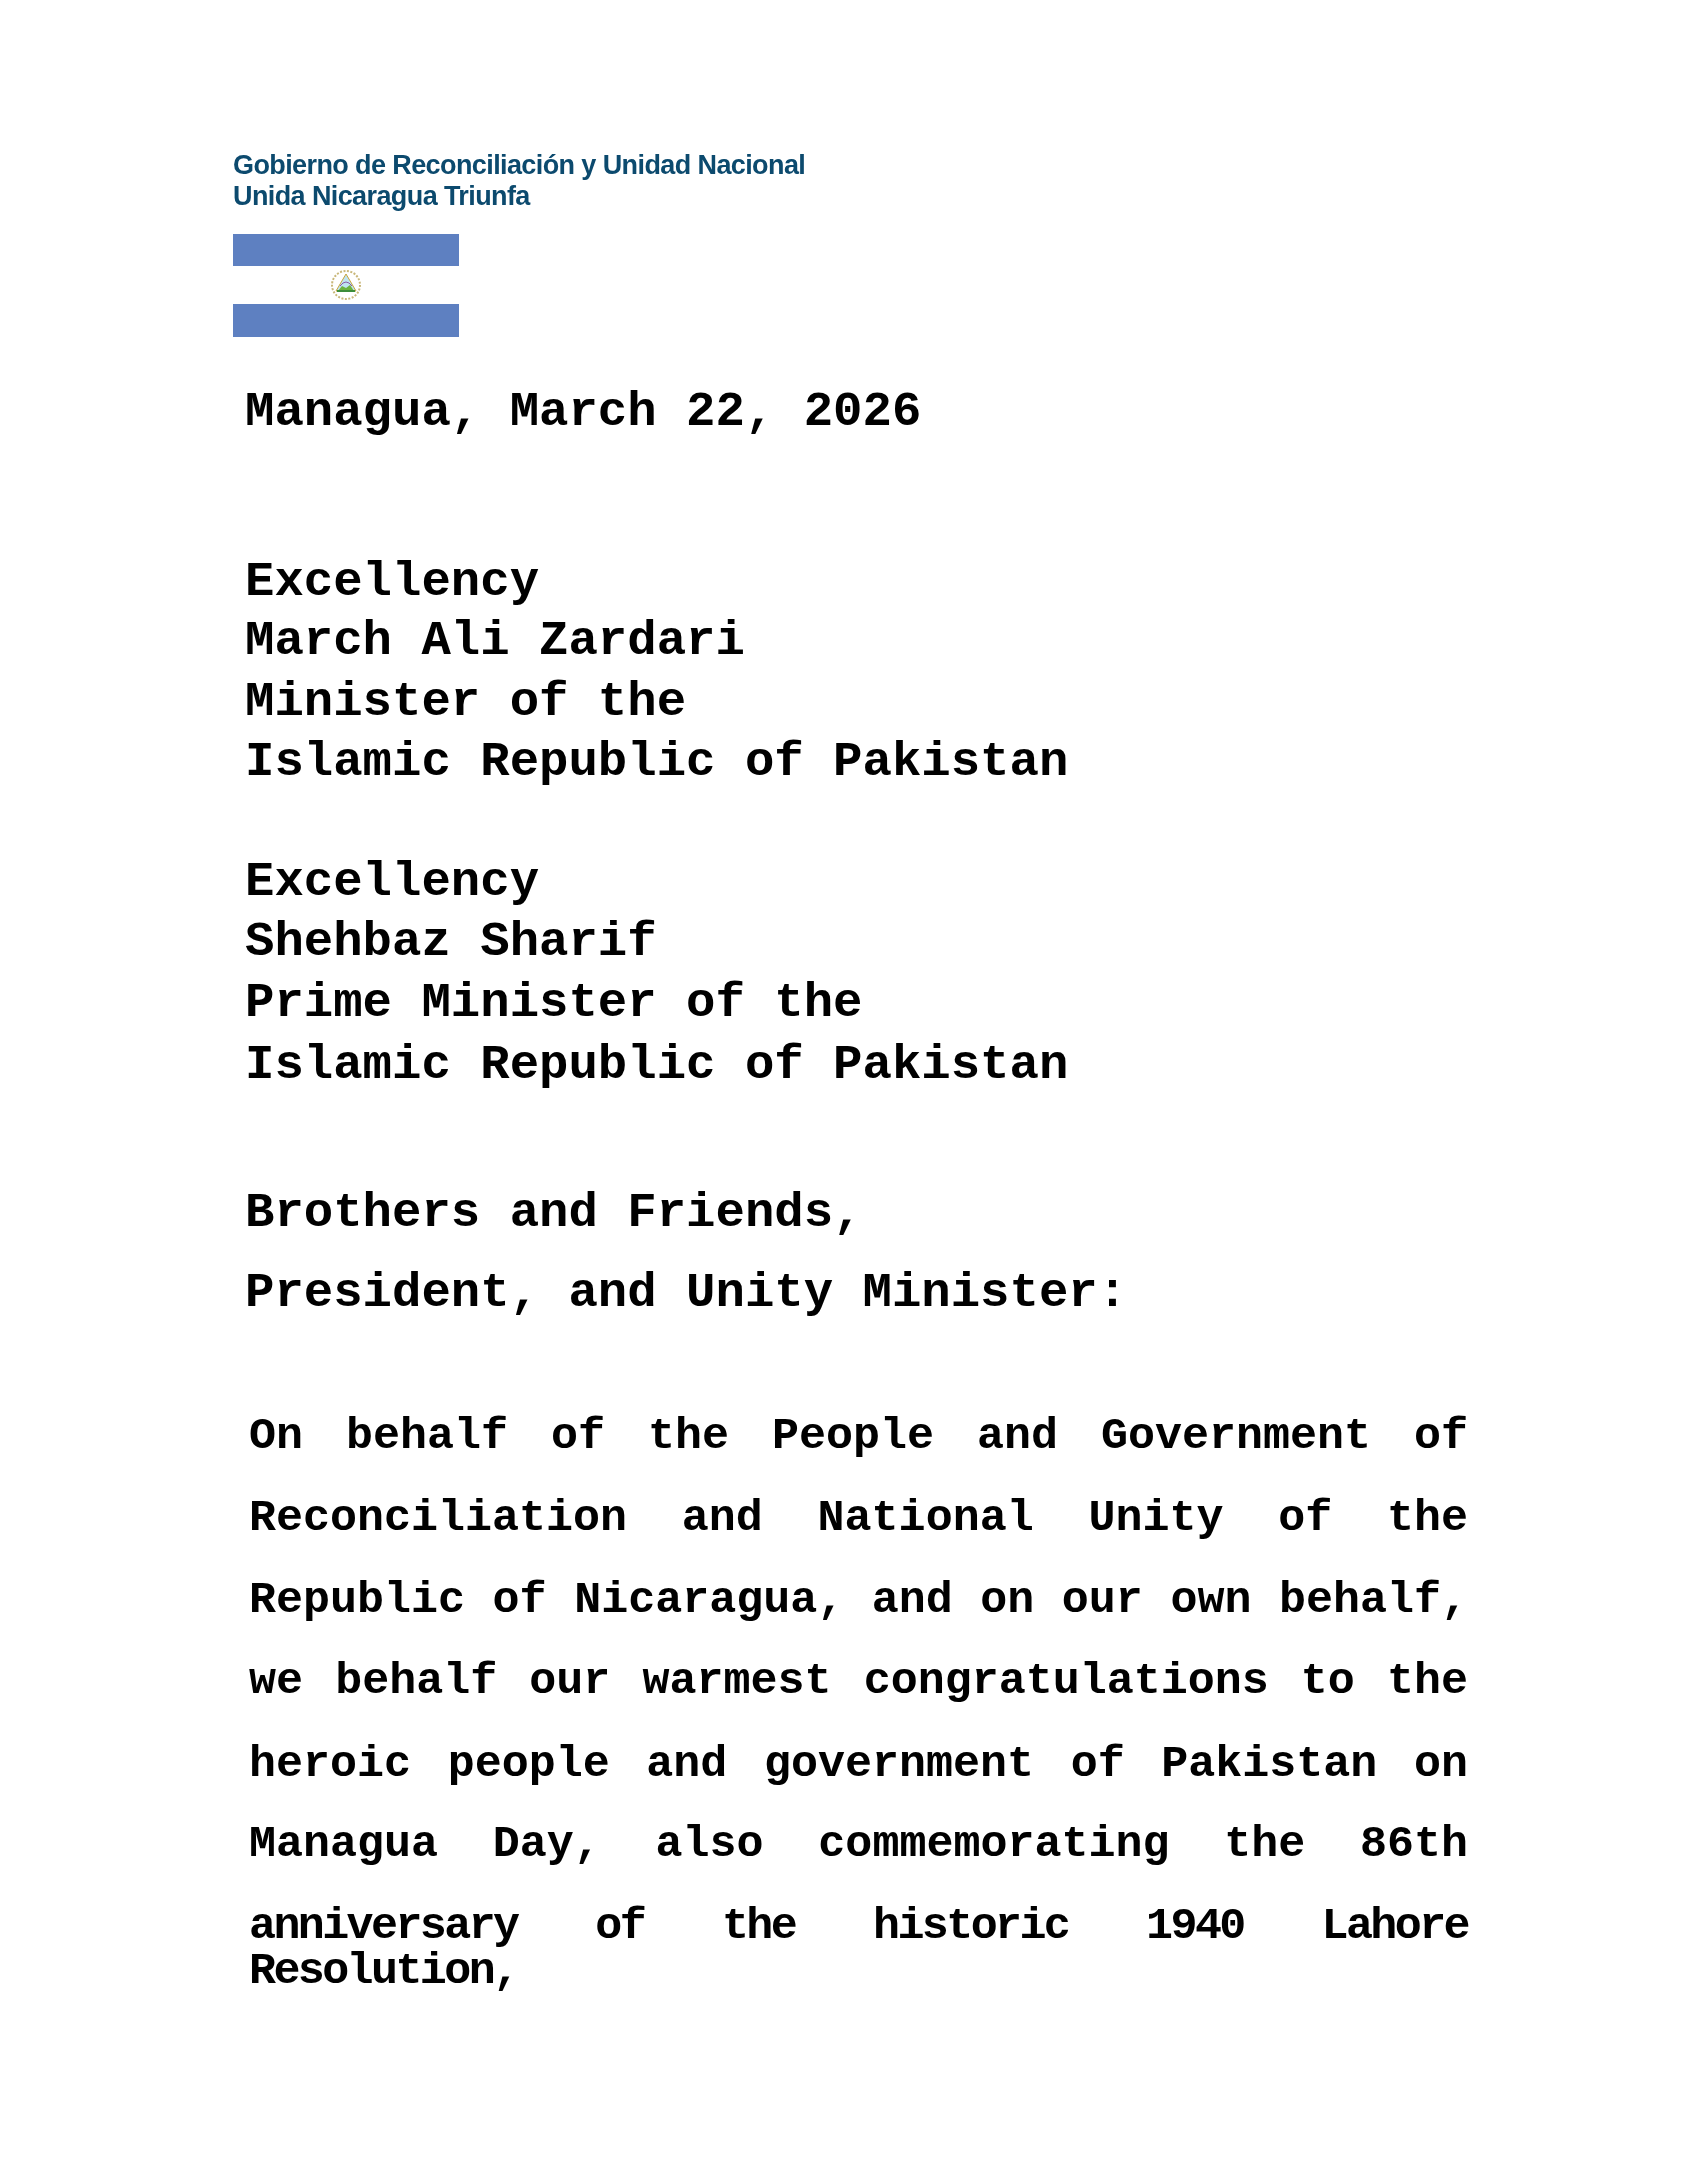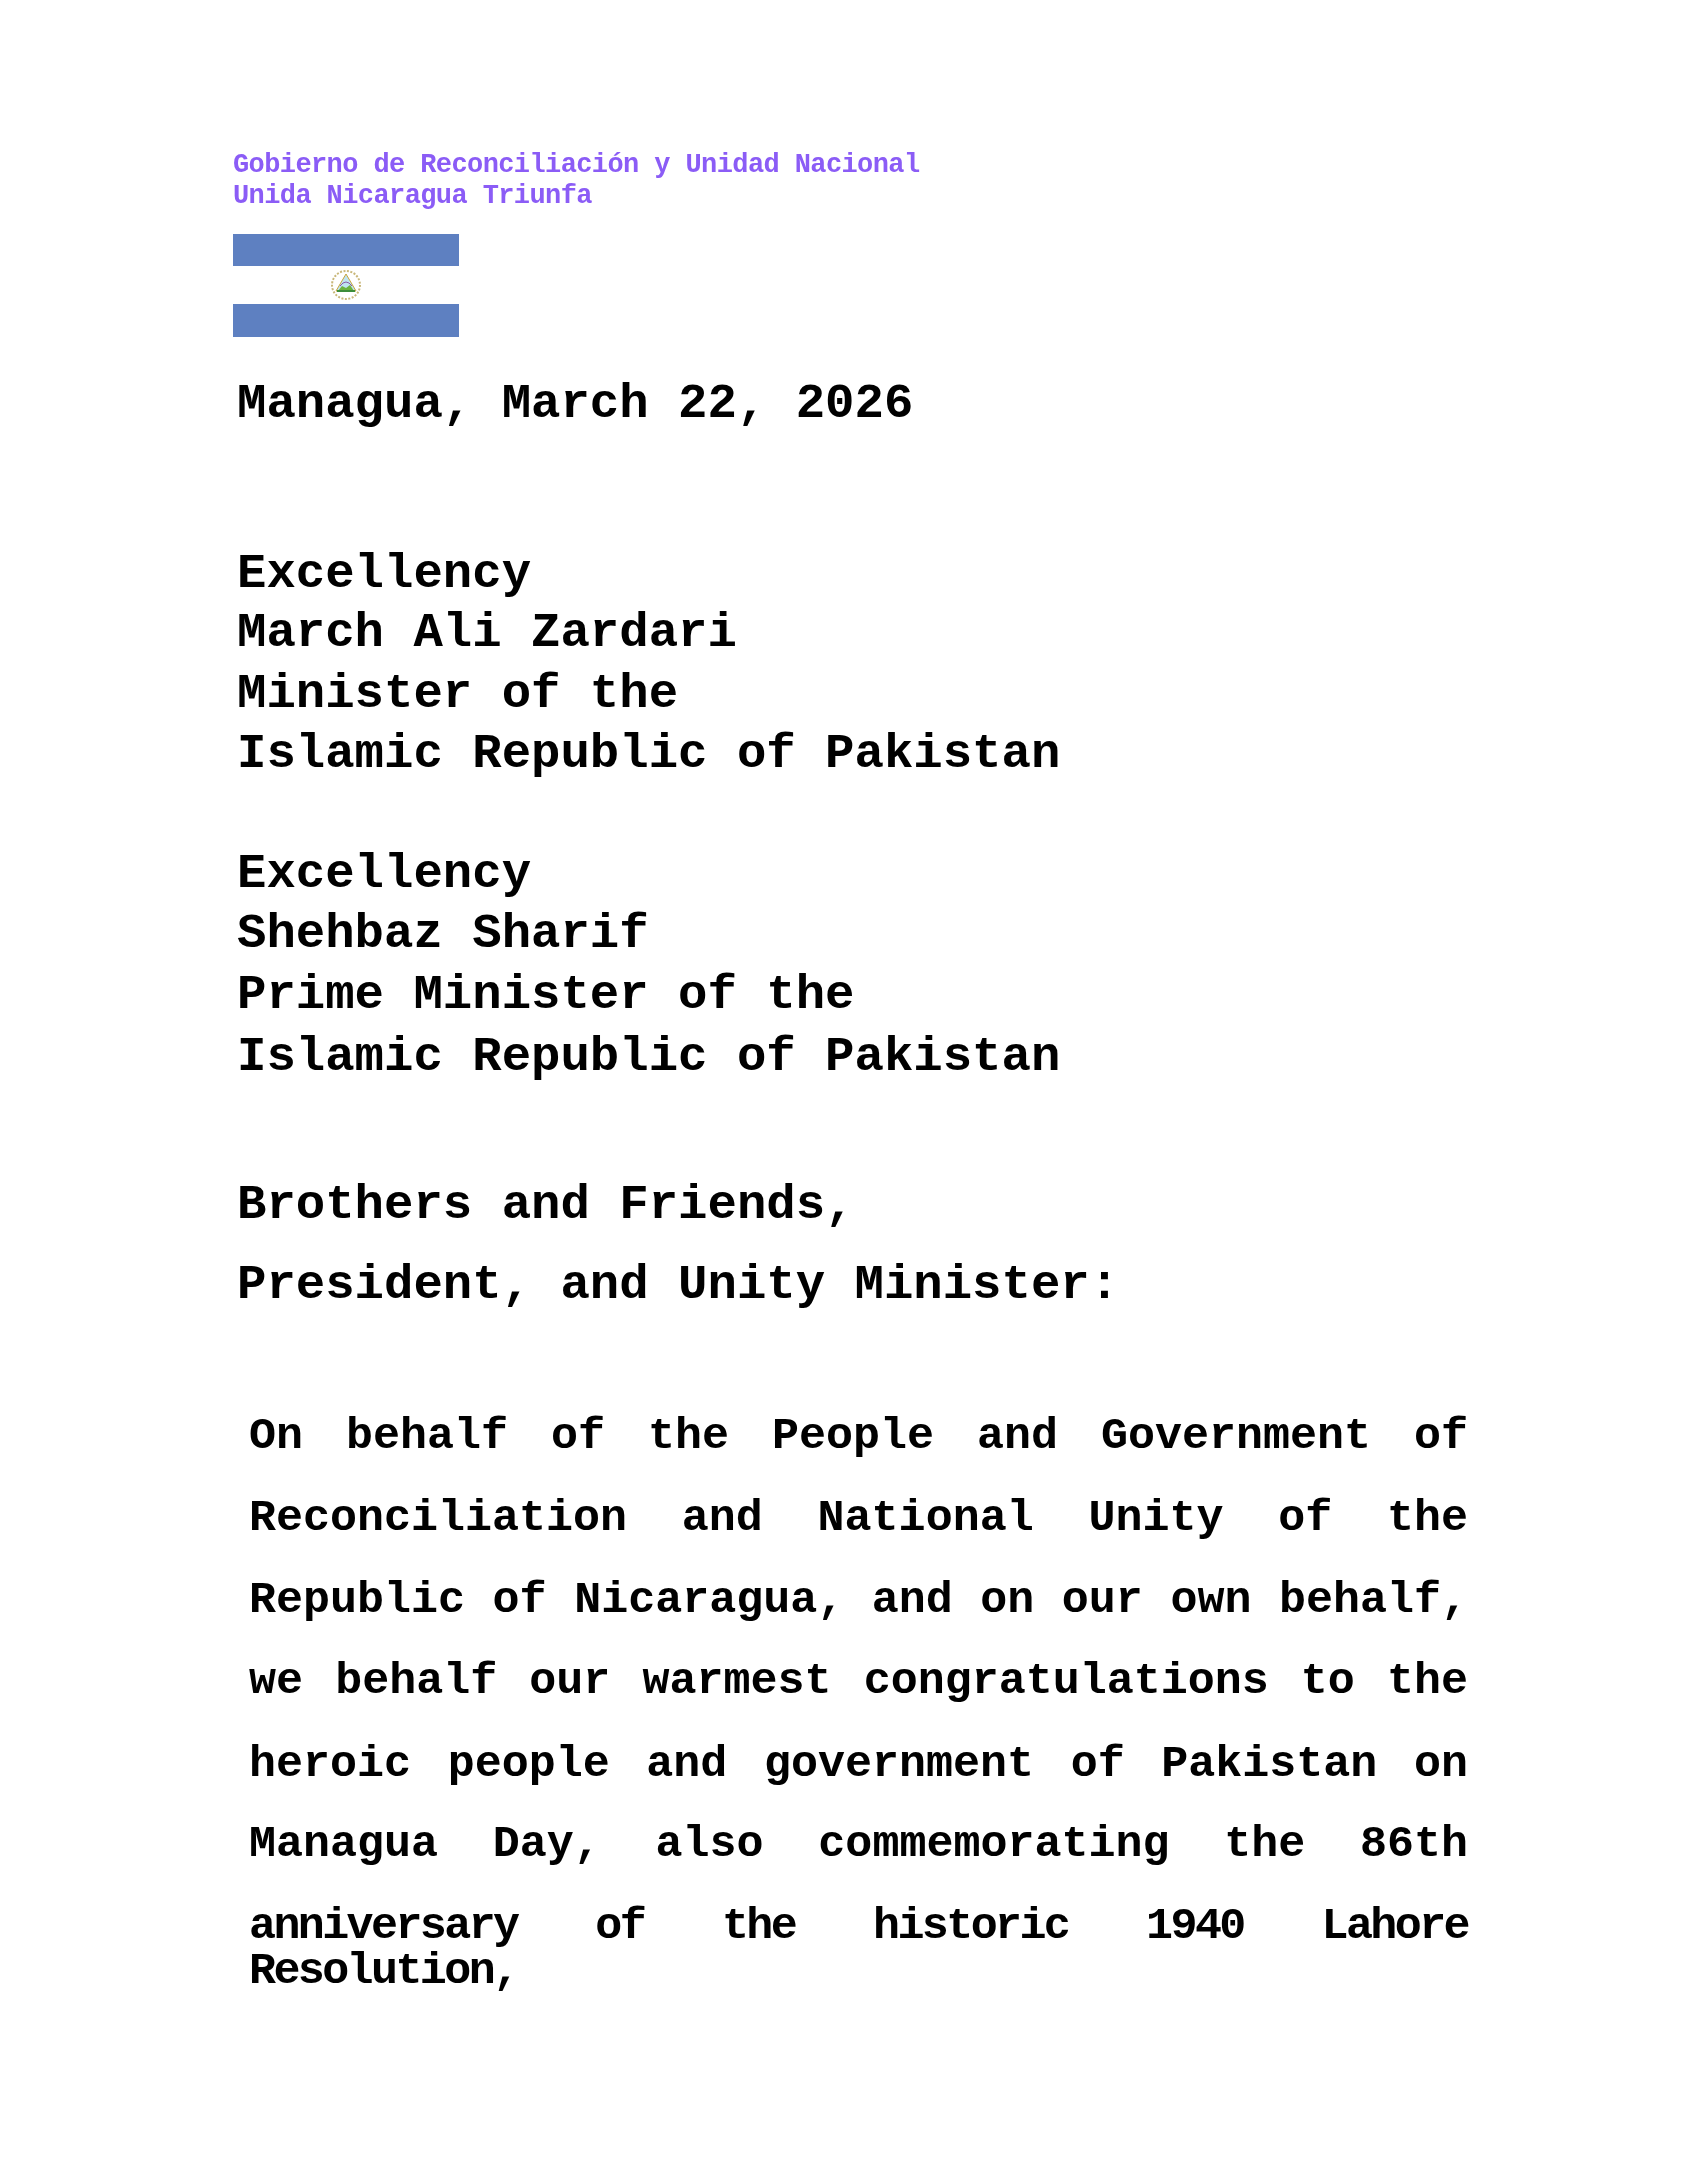--- a/index.html
+++ b/index.html
@@ -1,25 +1,25 @@
 <!DOCTYPE html>
 <html><head>
 <meta charset="utf-8">
 <style>
   html, body { margin: 0; padding: 0; background: #ffffff; }
   body { width: 1683px; height: 2178px; position: relative; overflow: hidden; }
   .page { position: absolute; left: 0; top: 0; width: 1683px; height: 2178px; background: #ffffff; }
   .hdr {
     position: absolute; left: 233px; margin: 0;
-    font-family: Liberation Mono, monospace; font-weight: bold;
-    font-size: 27px; line-height: 27px; color: #8b5cf6; white-space: nowrap;
+    font-family: Liberation Sans, sans-serif; font-weight: bold;
+    font-size: 27px; line-height: 27px; color: #0c4a6e; white-space: nowrap;
     letter-spacing: -0.6px;
   }
   .mono {
-    position: absolute; left: 233px; margin: 4px;
+    position: absolute; left: 233px; margin: 12px;
     font-family: "Liberation Mono", "DejaVu Sans Mono", monospace; font-weight: bold;
     font-size: 49px; line-height: 49px; color: #000; white-space: pre;
   }
   .para {
     position: absolute; left: 233px; width: 1219px; margin: 16px;
     font-family: "Liberation Mono", "DejaVu Sans Mono", monospace; font-weight: bold;
     font-size: 45px; line-height: 45px; color: #000; white-space: normal;
     text-align: justify; text-align-last: justify;
   }
   .para.last { letter-spacing: -2.6px; }

